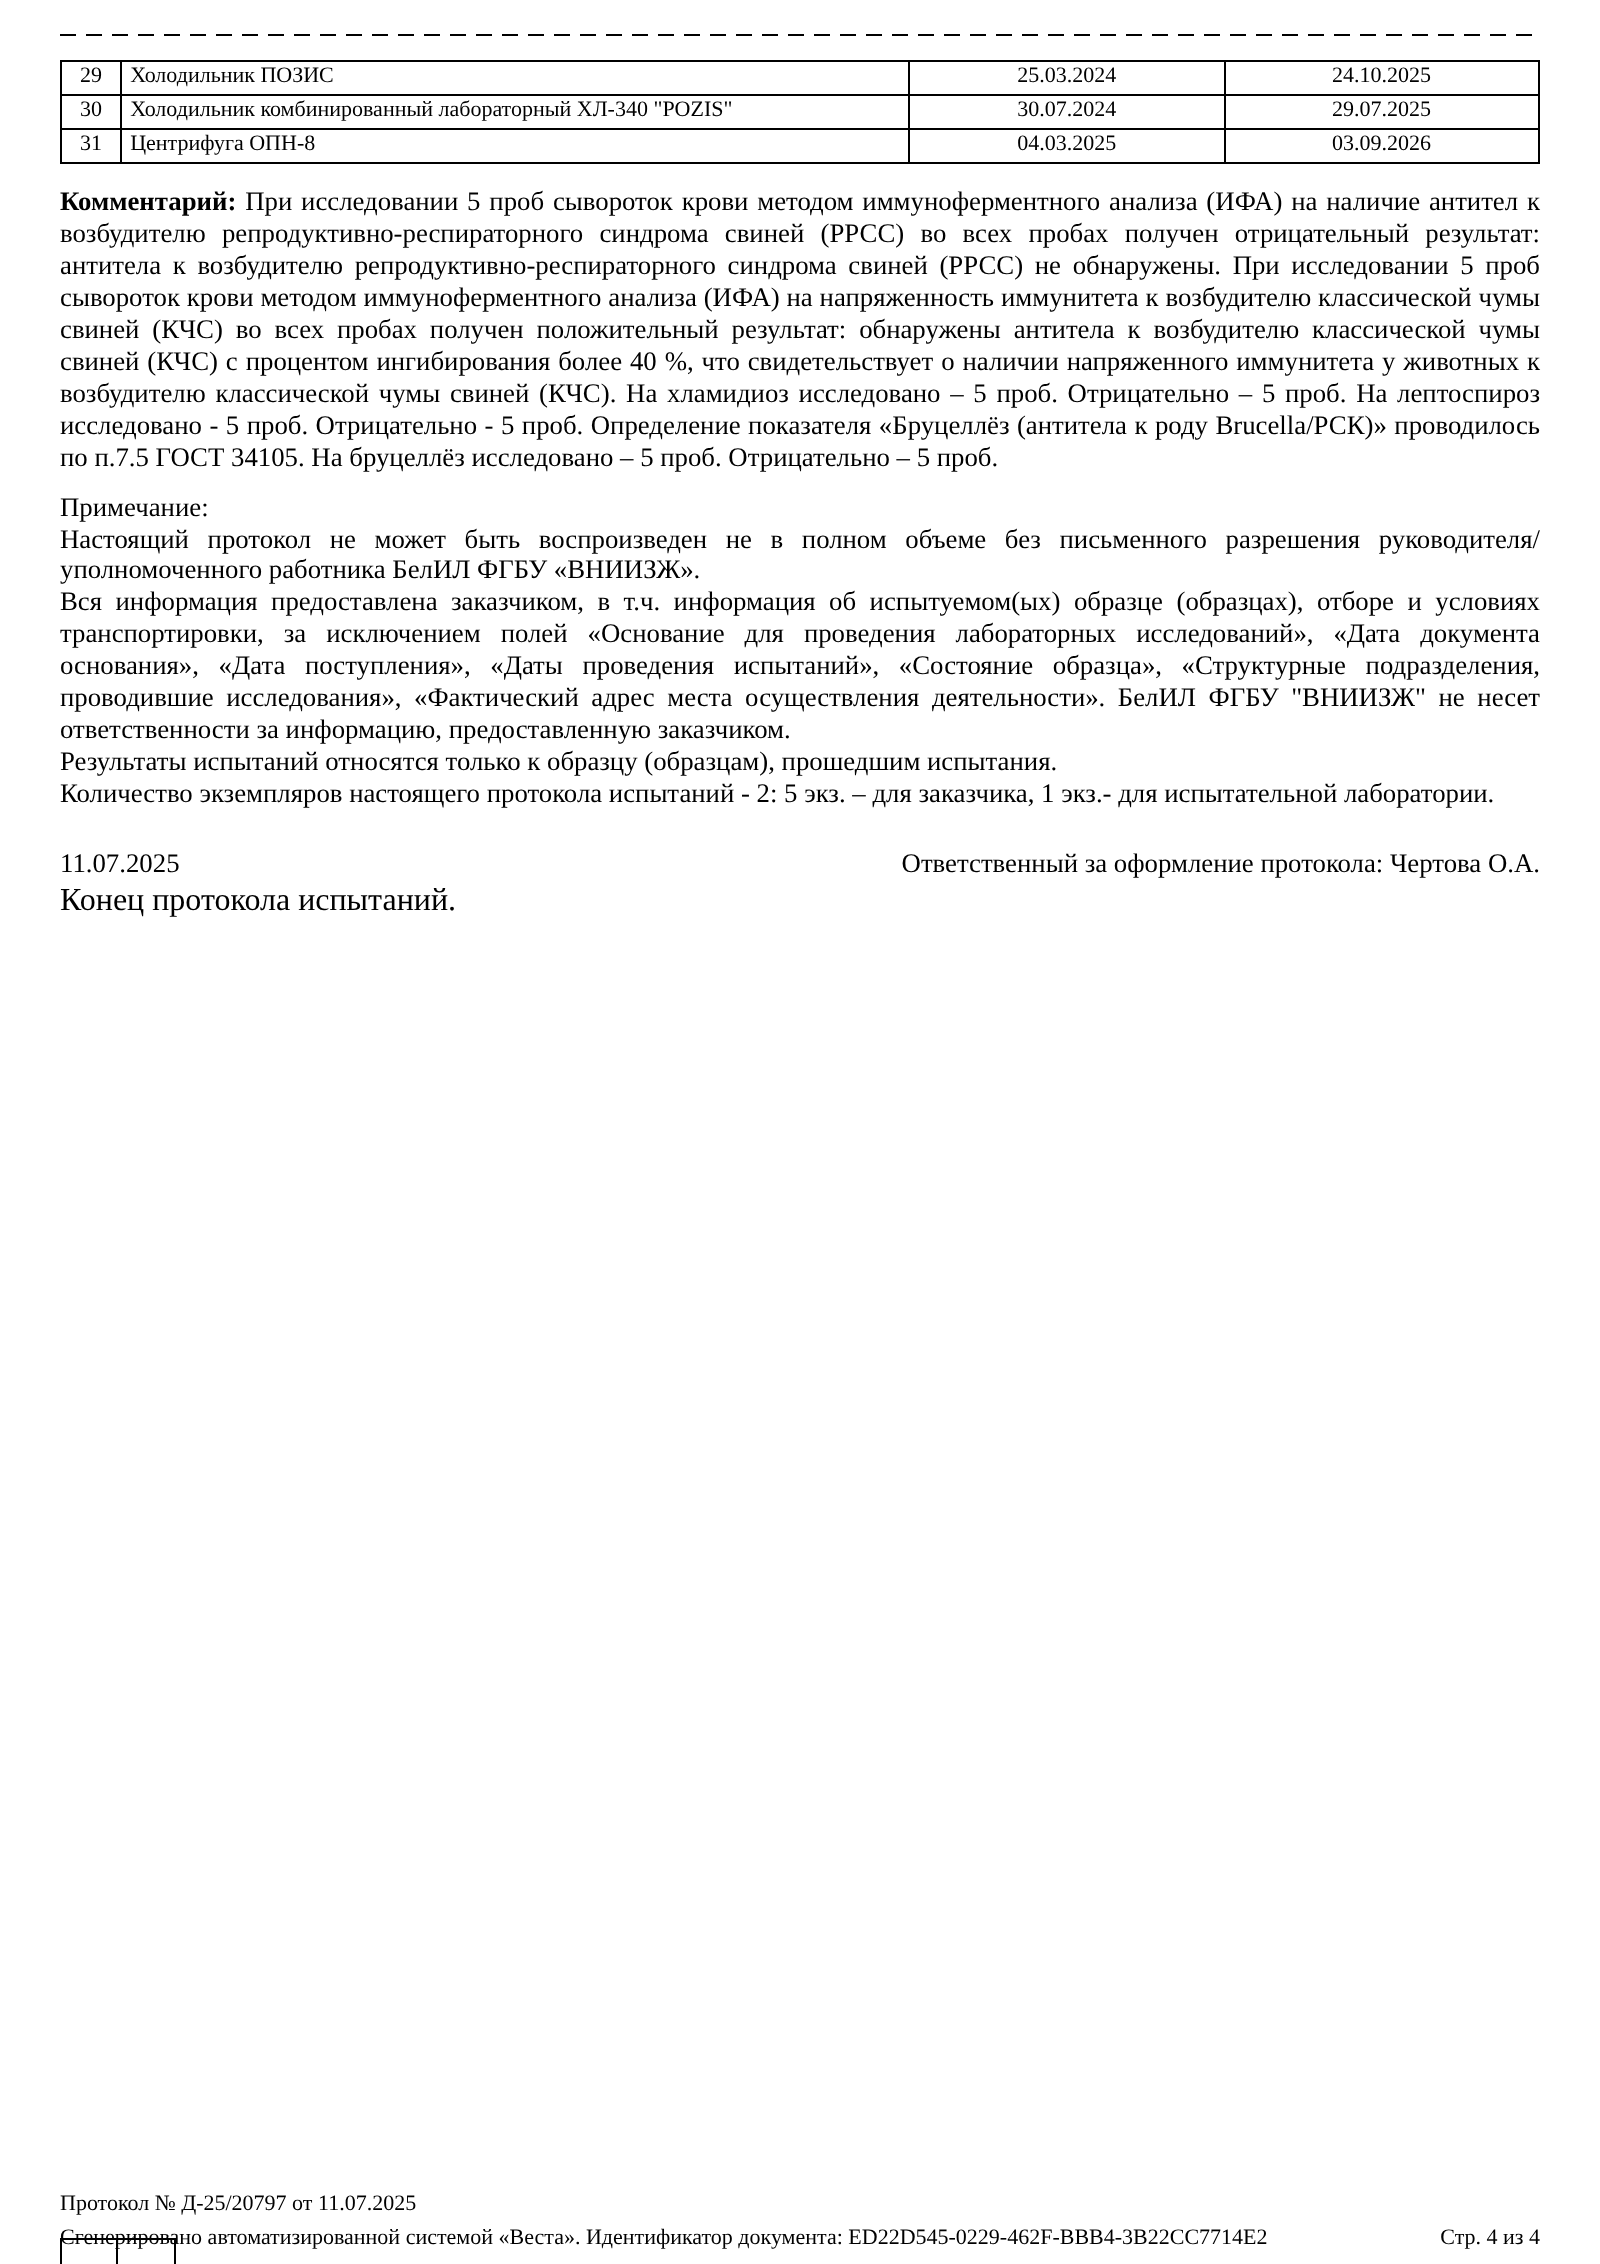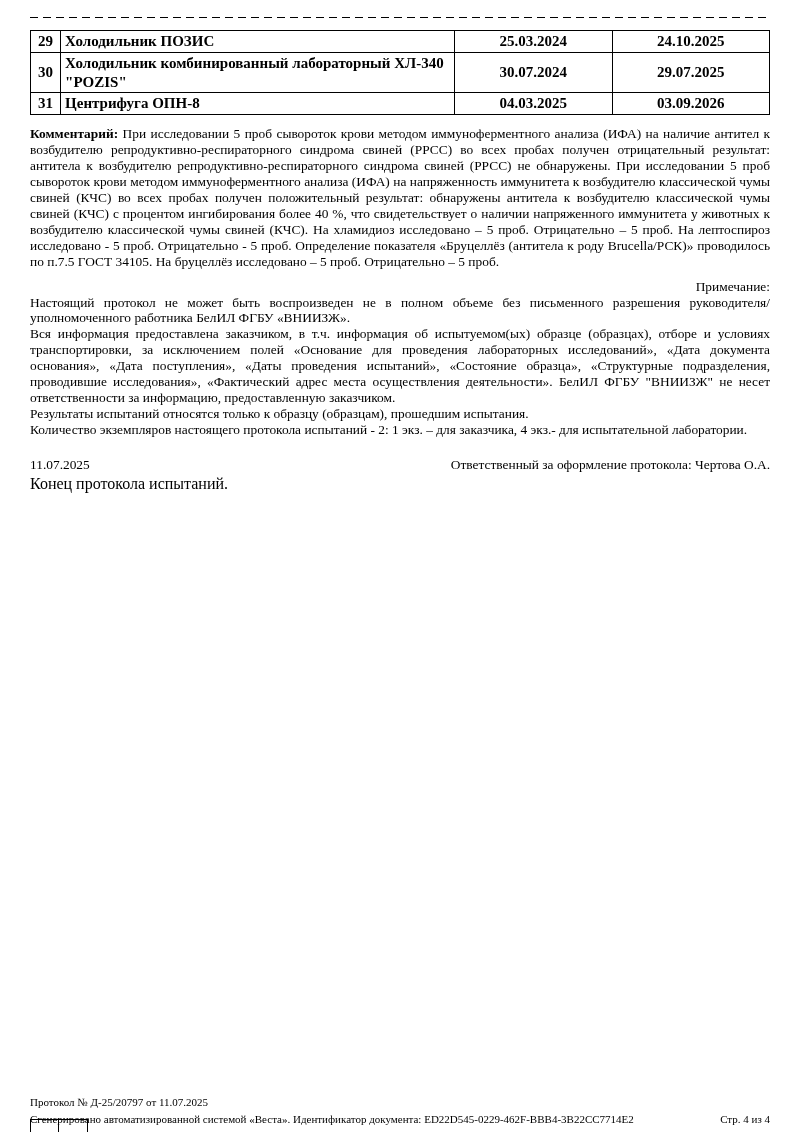--- a/index.html
+++ b/index.html
@@ -18,44 +18,43 @@
     margin: 6px 0 12px 0;
     background: repeating-linear-gradient(to right, #000 0 8px, transparent 8px 13px);
     background-size: 100% 1px;
     background-repeat: no-repeat;
     background-position: 0 1px;
   }
 
   table.equip {
     width: 100%;
     border-collapse: collapse;
-    font-size: 15px;
+    font-size: 11px;
     line-height: 1.25;
-    font-weight: bold;
   }
   table.equip td {
     border: 1px solid #000;
     padding: 1px 4px;
     height: 17px;
     vertical-align: middle;
   }
   td.c-num  { width: 30px;  text-align: center; }
   td.c-name { width: 393px; text-align: left; }
   td.c-date { width: 157px; text-align: center; }
 
   .comment {
     margin-top: 11px;
     font-size: 13.4px;
     line-height: 1.19;
     text-align: justify;
   }
   .comment b { font-weight: bold; }
 
   .note { margin-top: 9px; font-size: 13.4px; line-height: 1.19; }
-  .note .note-label { text-align: right; }
+  .note .note-label { text-align: left; }
   .note p { text-align: justify; }
 
   .sig-row {
     margin-top: 19px;
     font-size: 13.4px;
     display: flex;
     justify-content: space-between;
     align-items: baseline;
     gap: 17px;
   }
@@ -120,21 +119,21 @@
     </tbody>
   </table>
 
   <p class="comment"><b>Комментарий:</b> <span>При исследовании 5 проб сывороток крови методом иммуноферментного анализа (ИФА) на наличие антител к возбудителю репродуктивно-респираторного синдрома свиней (РРСС) во всех пробах получен отрицательный результат: антитела к возбудителю репродуктивно-респираторного синдрома свиней (РРСС) не обнаружены. При исследовании 5 проб сывороток крови методом иммуноферментного анализа (ИФА) на напряженность иммунитета к возбудителю классической чумы свиней (КЧС) во всех пробах получен положительный результат: обнаружены антитела к возбудителю классической чумы свиней (КЧС) с процентом ингибирования более 40 %, что свидетельствует о наличии напряженного иммунитета у животных к возбудителю классической чумы свиней (КЧС). На хламидиоз исследовано – 5 проб. Отрицательно – 5 проб. На лептоспироз исследовано - 5 проб. Отрицательно - 5 проб. Определение показателя «Бруцеллёз (антитела к роду Brucella/РСК)» проводилось по п.7.5 ГОСТ 34105. На бруцеллёз исследовано – 5 проб. Отрицательно – 5 проб.</span></p>
 
   <div class="note">
     <div class="note-label">Примечание:</div>
     <p>Настоящий протокол не может быть воспроизведен не в полном объеме без письменного разрешения руководителя/уполномоченного работника БелИЛ ФГБУ «ВНИИЗЖ».</p>
     <p>Вся информация предоставлена заказчиком, в т.ч. информация об испытуемом(ых) образце (образцах), отборе и условиях транспортировки, за исключением полей «Основание для проведения лабораторных исследований», «Дата документа основания», «Дата поступления», «Даты проведения испытаний», «Состояние образца», «Структурные подразделения, проводившие исследования», «Фактический адрес места осуществления деятельности». БелИЛ ФГБУ "ВНИИЗЖ" не несет ответственности за информацию, предоставленную заказчиком.</p>
     <p>Результаты испытаний относятся только к образцу (образцам), прошедшим испытания.</p>
-    <p>Количество экземпляров настоящего протокола испытаний - 2: 1 экз. – для заказчика, 4 экз.- для испытательной лаборатории.</p>
+    <p>Количество экземпляров настоящего протокола испытаний - 2: 5 экз. – для заказчика, 1 экз.- для испытательной лаборатории.</p>
   </div>
 
   <div class="sig-row">
     <span>11.07.2025</span>
     <span>Ответственный за оформление протокола: Чертова О.А.</span>
   </div>
   <div class="end-line">Конец протокола испытаний.</div>
 
 </div>
 

